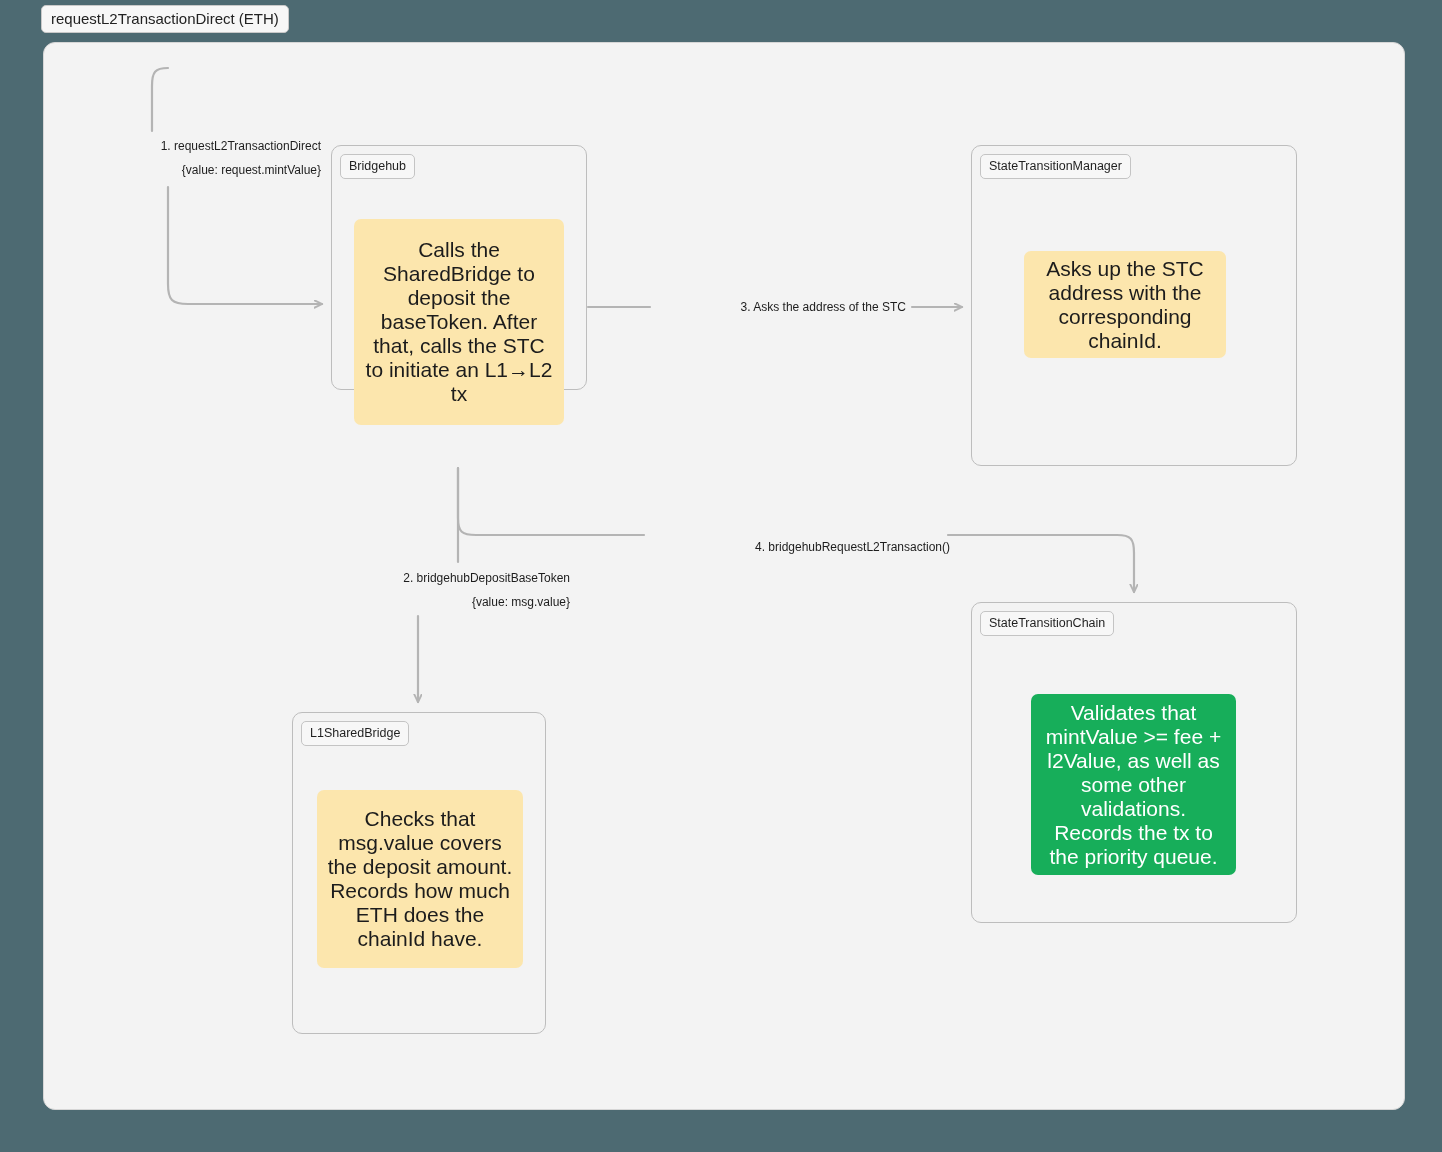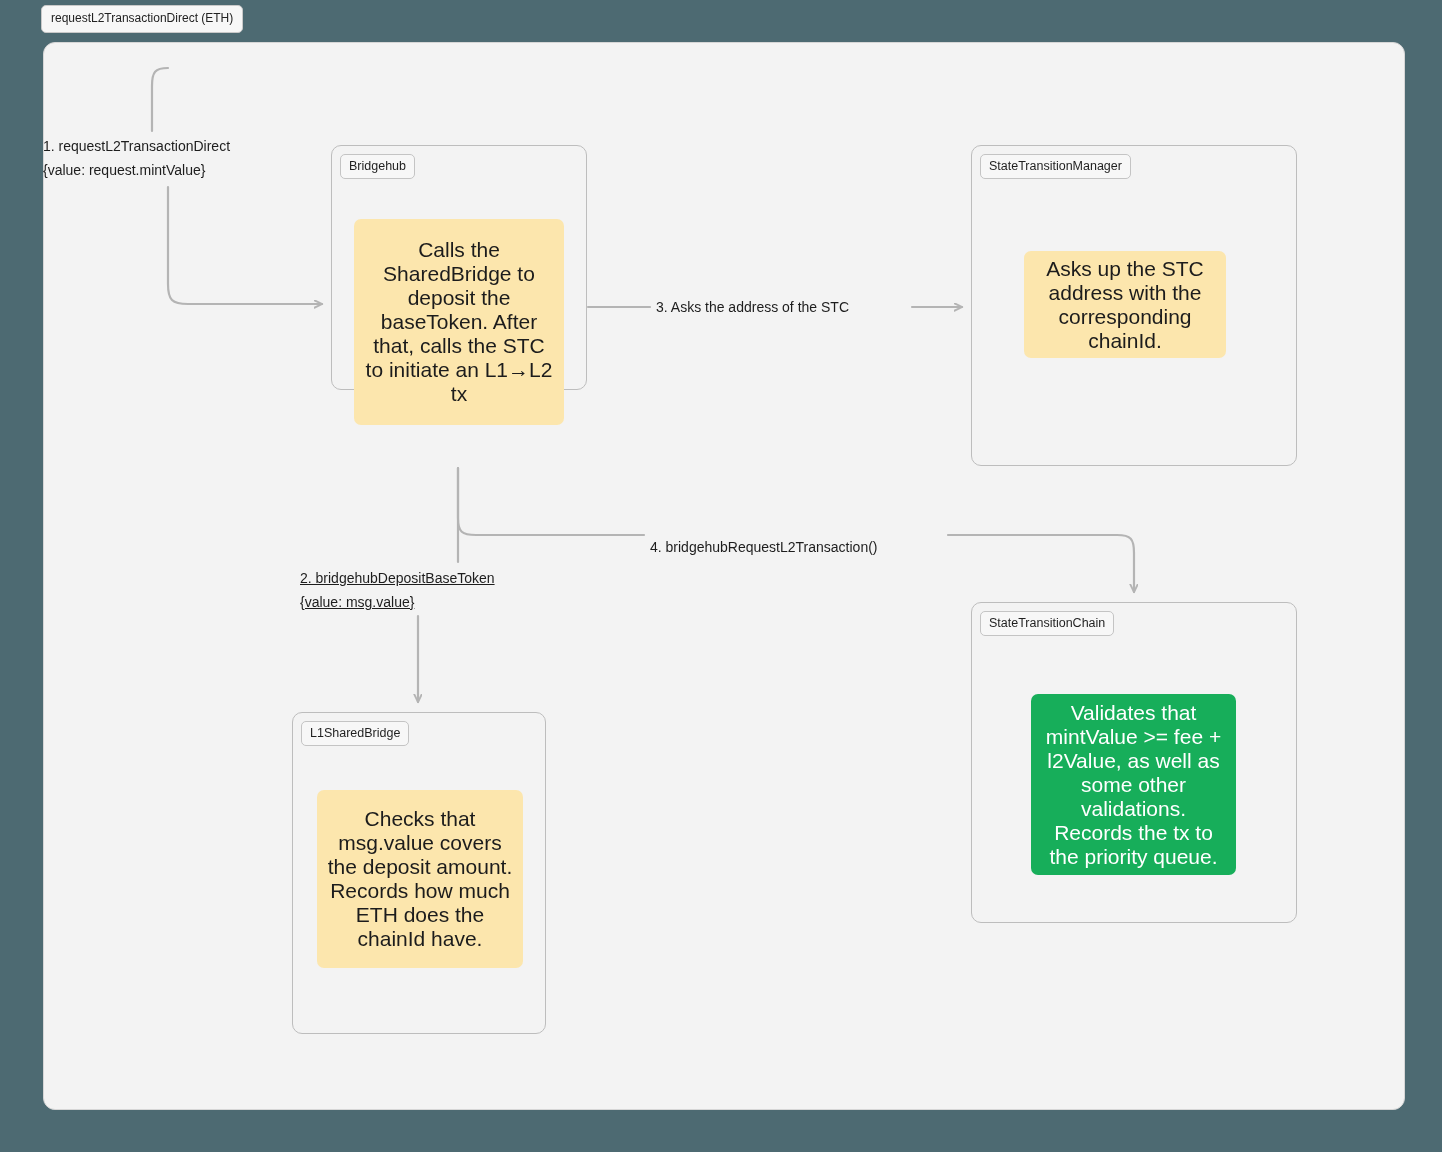--- a/index.html
+++ b/index.html
@@ -34,21 +34,21 @@
     box-sizing: border-box;
   }
   .frame-label {
     position: absolute;
     left: 41px;
     top: 5px;
     padding: 5px 9px 6px 9px;
     background: #f7f7f7;
     border: 1px solid #c9c9c9;
     border-radius: 5px;
-    font-size: 12px;
+    font-size: 15px;
     color: #222222;
     line-height: 15px;
     white-space: nowrap;
     z-index: 6;
   }
 
   
   .node {
     position: absolute;
     background: #f3f3f3;
@@ -99,29 +99,29 @@
   #node-stc            { left: 971px;  top: 602px; width: 326px;  height: 321px; }
 
   #note-bridgehub { left: 22px; top: 73px; width: 210px; height: 206px; }
   #note-stm       { left: 52px; top: 105px; width: 202px; height: 107px; }
   #note-l1sb      { left: 24px; top: 77px; width: 206px; height: 178px; }
   #note-stc       { left: 59px; top: 91px; width: 205px; height: 181px; }
 
   
   .edge-label {
     position: absolute;
-    font-size: 14px;
+    font-size: 12px;
     line-height: 24px;
     color: #1d1d1d;
-    text-align: left;
+    text-align: right;
     white-space: pre;
     z-index: 4;
   }
   #label-1 { left: 43px;  top: 134px; width: 278px; }
-  #label-2 { left: 300px; top: 566px; width: 278px; text-decoration: underline; }
+  #label-2 { left: 292px; top: 566px; width: 278px; }
   #label-3 { left: 656px; top: 295px; width: 250px; }
   #label-4 { left: 650px; top: 535px; width: 300px; }
 
   
   #edges {
     position: absolute;
     left: 0; top: 0;
     width: 1442px;
     height: 1152px;
     z-index: 2;

